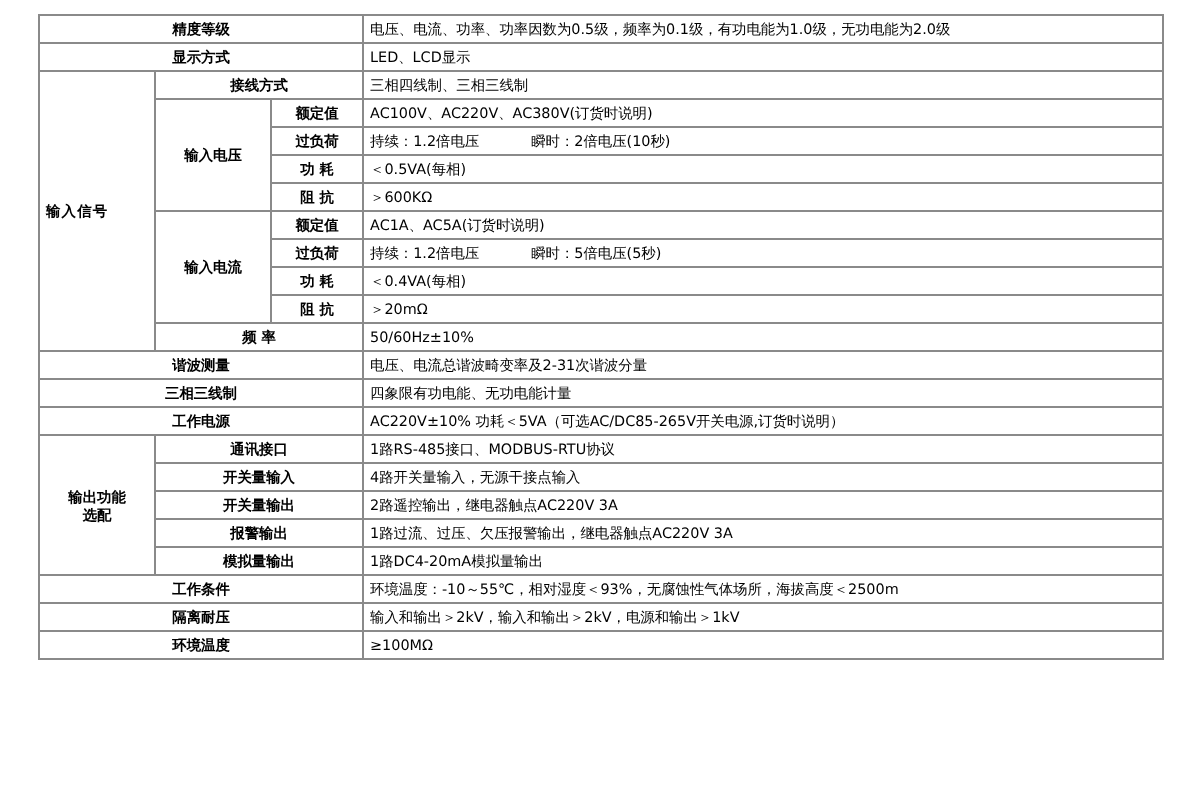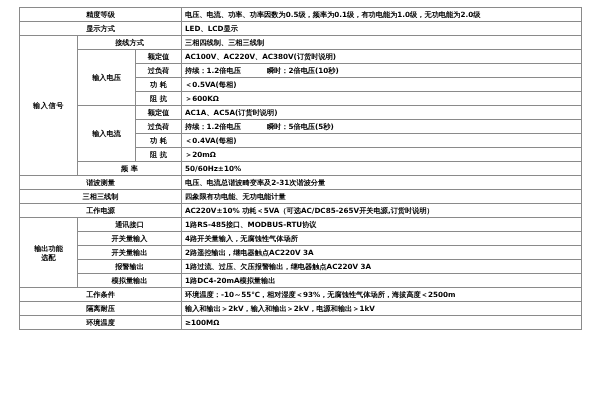--- a/index.html
+++ b/index.html
@@ -26,28 +26,27 @@
     border: 1px solid #8a8a8a;
     padding: 2px 3px;
     vertical-align: middle;
     white-space: nowrap;
   }
   td.lbl {
     text-align: center;
     font-weight: bold;
   }
   td.lbl-wide {
-    text-align: center;
     font-weight: bold;
     letter-spacing: 0.6px;
   }
   td.val {
     text-align: left;
     padding-left: 8px;
-    font-weight: bold;
+    font-weight: normal;
   }
   .pair {
     display: inline-block;
     text-align: right;
   }
   .gap {
     display: inline-block;
     width: 26px;
   }
 </style>
@@ -128,21 +127,21 @@
     <tr>
       <td class="lbl" rowspan="5">
         <div>输出功能</div>
         <div>选配</div>
       </td>
       <td class="lbl" colspan="2">通讯接口</td>
       <td class="val">1路RS-485接口、MODBUS-RTU协议</td>
     </tr>
     <tr>
       <td class="lbl" colspan="2">开关量输入</td>
-      <td class="val">4路开关量输入，无腐蚀性气体场所</td>
+      <td class="val">4路开关量输入，无源干接点输入</td>
     </tr>
     <tr>
       <td class="lbl" colspan="2">开关量输出</td>
       <td class="val">2路遥控输出，继电器触点AC220V 3A</td>
     </tr>
     <tr>
       <td class="lbl" colspan="2">报警输出</td>
       <td class="val">1路过流、过压、欠压报警输出，继电器触点AC220V 3A</td>
     </tr>
     <tr>

